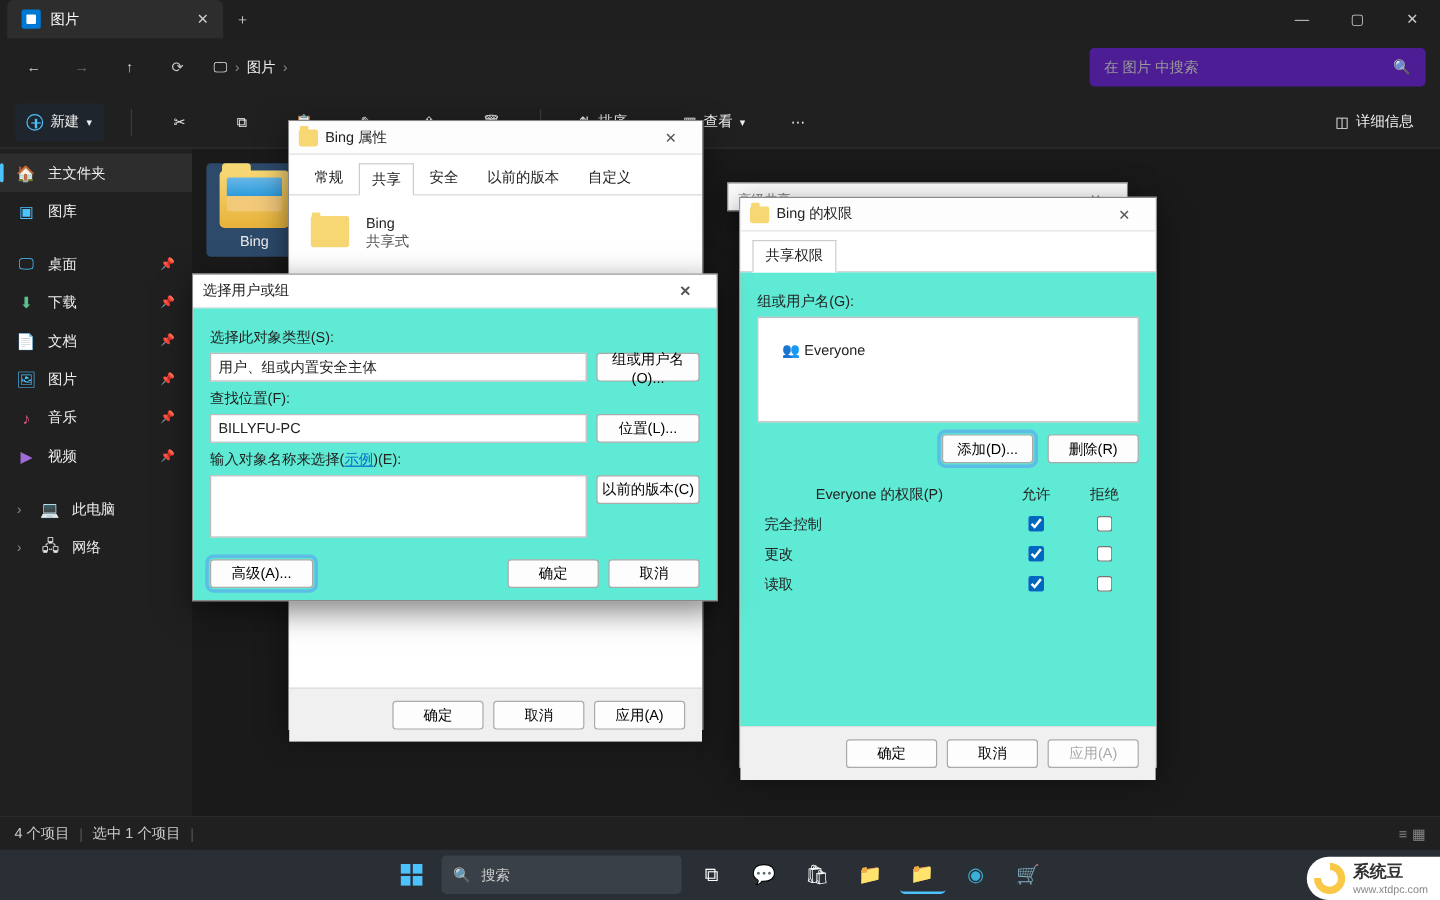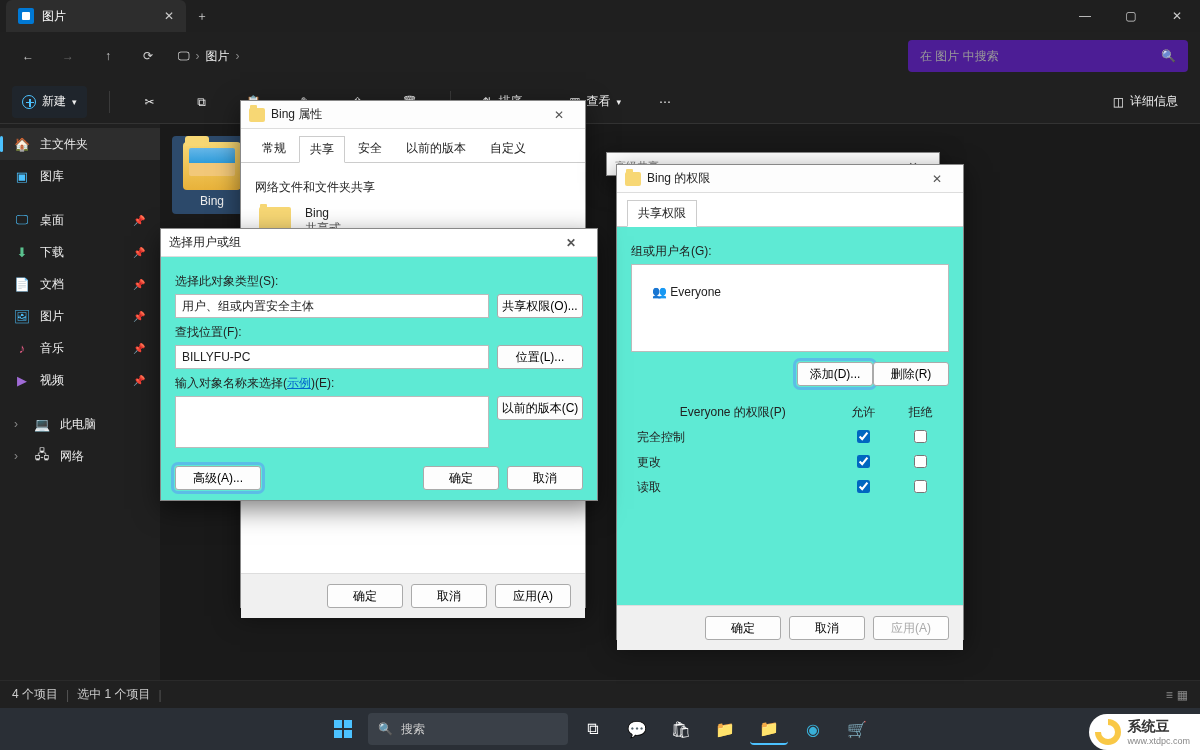--- a/index.html
+++ b/index.html
@@ -253,21 +253,20 @@
     <span class="close">✕</span>
   </div>
   <div class="tabstrip">
     <div class="tabbtn">常规</div>
     <div class="tabbtn active">共享</div>
     <div class="tabbtn">安全</div>
     <div class="tabbtn">以前的版本</div>
     <div class="tabbtn">自定义</div>
   </div>
   <div class="dlg-body" style="height:410px;background:#fff;">
-    <div class="group-label">网络文件和文件夹共享</div>
     <div style="display:flex;gap:10px;align-items:center;padding:6px 4px;">
       <div style="width:36px;height:30px;"><span class="folder-sm" style="width:32px;height:26px;"></span></div>
       <div>
         <div>Bing</div>
         <div style="color:#555;">共享式</div>
       </div>
     </div>
   </div>
   <div class="dlg-footer">
     <button class="dbtn">确定</button>
@@ -293,21 +292,21 @@
     <div class="tabbtn active">共享权限</div>
   </div>
   <div class="dlg-body" style="height:378px;">
     <div class="group-label">组或用户名(G):</div>
     <div class="listbox">
       <div>
         <span style="color:#3a6ea5;">👥</span>
         <span>Everyone</span>
       </div>
     </div>
-    <div style="display:flex;justify-content:flex-end;gap:0;margin-top:10px;">
+    <div style="display:flex;justify-content:flex-end;gap:12px;margin-top:10px;">
       <button class="dbtn hl-blue">添加(D)...</button>
       <button class="dbtn">删除(R)</button>
     </div>
     <table class="permtable" style="margin-top:14px;">
       <tbody>
           <tr>
         <th style="text-align:center">Everyone 的权限(P)</th>
         <th>允许</th>
         <th>拒绝</th>
       </tr>
@@ -338,21 +337,21 @@
 
 <div class="dialog" style="left:160px; top:228px; width:438px; z-index:20;">
   <div class="dlg-title" style="background:#fff;">
     <span>选择用户或组</span>
     <span class="close" style="font-weight:bold;">✕</span>
   </div>
   <div class="dlg-body">
     <div class="group-label">选择此对象类型(S):</div>
     <div class="row">
       <input class="field" readonly="" value="用户、组或内置安全主体" style="">
-      <button class="dbtn" style="min-width:86px">共享权限(O)...</button>
+      <button class="dbtn" style="min-width:86px">组或用户名(O)...</button>
     </div>
     <div class="group-label">查找位置(F):</div>
     <div class="row">
       <input class="field" readonly="" value="BILLYFU-PC" style="">
       <button class="dbtn" style="min-width:86px">位置(L)...</button>
     </div>
     <div class="group-label">
       <span>输入对象名称来选择(</span><span class="alink">示例</span><span>)(E):</span>
     </div>
     <div class="row" style="align-items:flex-start;">

